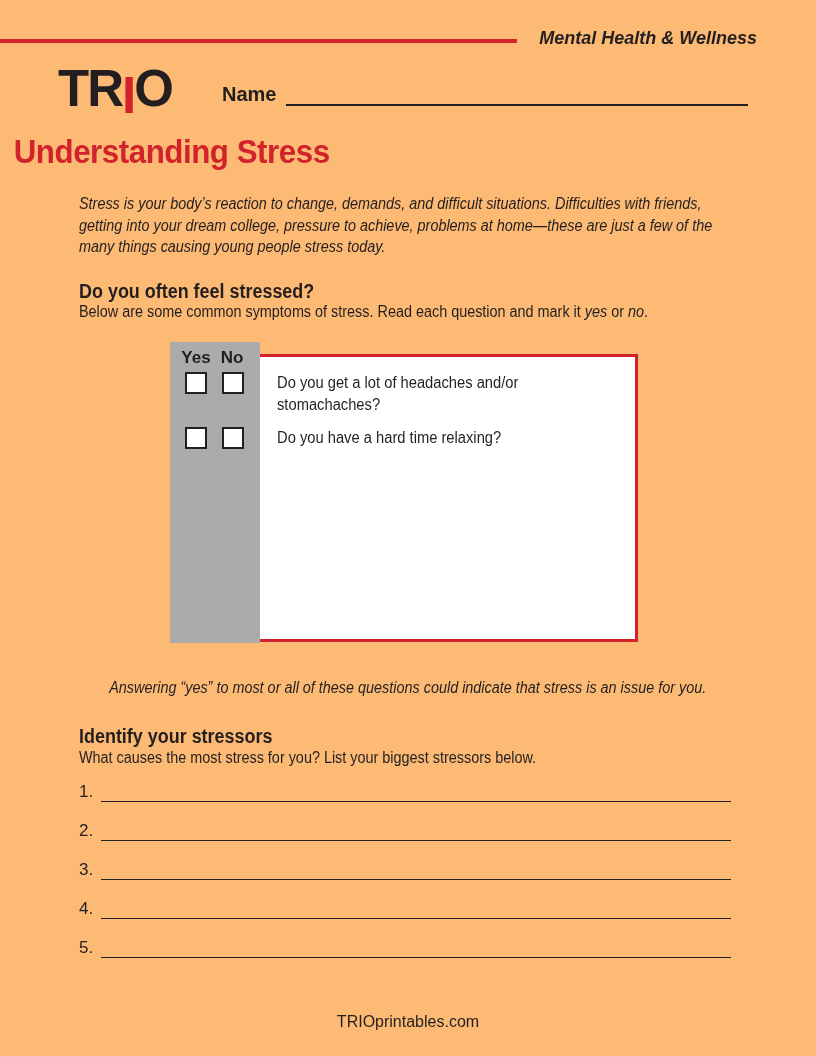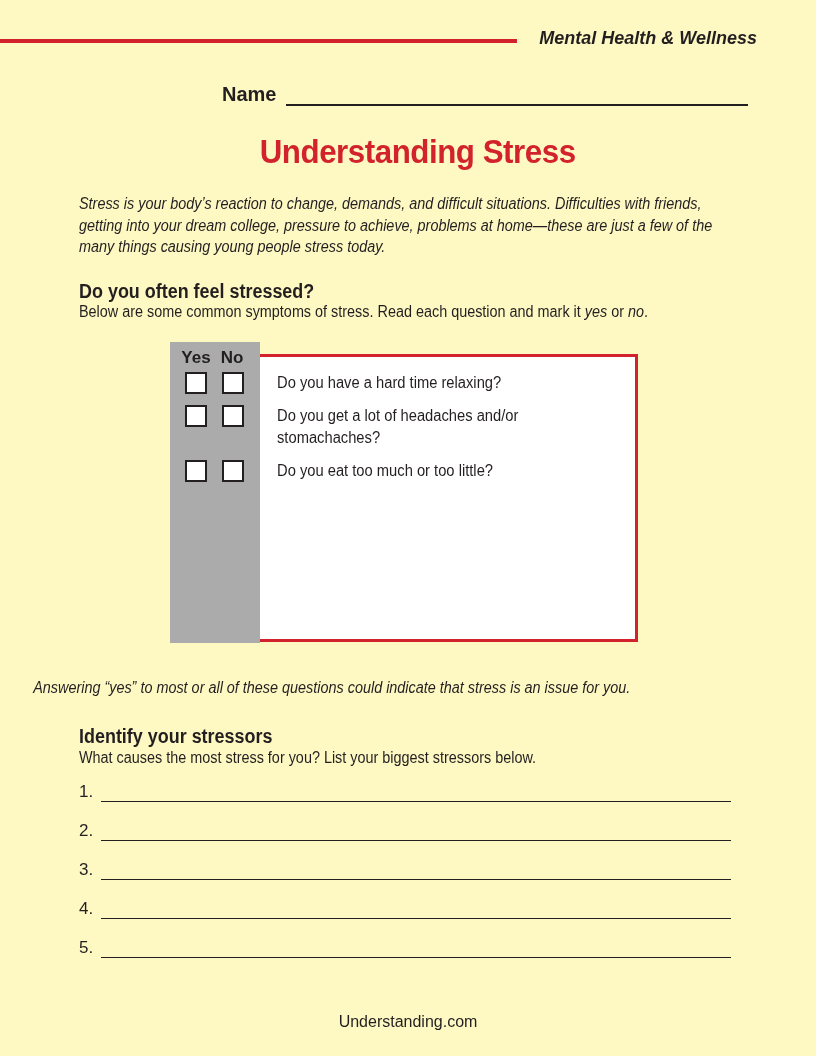--- a/index.html
+++ b/index.html
@@ -6,38 +6,38 @@
     --red: #d2232c;
     --gray: #ababab;
     --ink: #231f20;
   }
   * { box-sizing: border-box; }
   html, body { margin: 0; padding: 0; background: #ffffff; }
   .page {
     position: relative;
     width: 816px;
     height: 1056px;
-    background: #fef9c3;
+    background: #fdba74;
     font-family: "Liberation Sans", "DejaVu Sans", sans-serif;
     color: var(--ink);
     overflow: hidden;
   }
 
   
   .top-rule { position: absolute; left: 0; top: 39px; width: 517px; height: 4px; background: var(--red); }
   .category  { position: absolute; top: 28px; right: 59px; font-size: 18px; font-weight: bold; font-style: italic; white-space: nowrap; }
   .logo { position: absolute; left: 58px; top: 63px; font-size: 51px; font-weight: bold; letter-spacing: -2px; line-height: 1; white-space: nowrap; }
   .logo .seg { display: inline-block; }
   .logo .i { color: var(--red); transform: translateY(7px); }
   .name-row { position: absolute; left: 222px; top: 78px; width: 526px; height: 28px; display: flex; align-items: flex-end; justify-content: center; }
   .name-label { font-weight: bold; font-size: 20px; line-height: 24px; margin-right: 10px; flex: none; }
   .name-line { flex: 1; height: 100%; border-bottom: 2px solid var(--ink); }
 
   
-  .title-wrap { position: absolute; left: 0; top: 134px; width: 816px; text-align: center; line-height: 1; padding-left: 20px; }
+  .title-wrap { position: absolute; left: 0; top: 134px; width: 816px; text-align: left; line-height: 1; }
   .title-text { display: inline-block; font-size: 34px; font-weight: bold; color: var(--red); letter-spacing: -0.5px; transform: scaleX(0.92); transform-origin: center top; white-space: nowrap; }
 
   
   .intro { position: absolute; left: 79px; top: 193px; font-style: italic; font-size: 16px; line-height: 21.5px; }
   .intro .line { white-space: nowrap; transform: scaleX(0.9); transform-origin: left top; }
 
   
   .sec-heading { position: absolute; left: 79px; font-size: 19.5px; font-weight: bold; line-height: 1; white-space: nowrap; transform: scaleX(0.92); transform-origin: left top; }
   .sec-sub { position: absolute; left: 79px; font-size: 16px; line-height: 20px; white-space: nowrap; transform: scaleX(0.9); transform-origin: left top; }
   #symptoms-heading { top: 282px; }
@@ -54,40 +54,41 @@
   .no-header  { left: 217px; width: 30px; }
   .check-rows { position: absolute; left: 185px; top: 372px; width: 455px; z-index: 3; }
   .check-row { display: flex; align-items: flex-start; margin-bottom: 11px; }
   .checkbox { width: 22px; height: 22px; border: 2px solid var(--ink); background: #ffffff; flex: none; }
   .checkbox.yes { margin-right: 15px; }
   .checkbox.no  { margin-right: 33px; }
   .question { font-size: 16px; line-height: 22px; transform: scaleX(0.92); transform-origin: left top; }
   .question div { white-space: nowrap; }
 
   
-  .note-wrap { position: absolute; left: 0; top: 679px; width: 816px; font-size: 16px; font-style: italic; }
+  .note-wrap { position: absolute; left: 0; top: 679px; width: 816px; text-align: center; font-size: 16px; font-style: italic; }
   .note-text { display: inline-block; transform: scaleX(0.9); transform-origin: center top; white-space: nowrap; }
 
   
   .stressors { position: absolute; left: 79px; top: 780px; width: 652px; }
   .stressor-row { display: flex; align-items: flex-end; height: 22px; margin-bottom: 17px; }
   .stressor-num { flex: none; font-size: 17px; line-height: 20px; }
   .stressor-line { flex: 1; height: 100%; margin-left: 8px; border-bottom: 1.5px solid var(--ink); }
 
   
   .footer { position: absolute; left: 0; top: 1013px; width: 816px; text-align: center; font-size: 16px; }
 </style>
 </head>
 <body>
 
 <div class="page">
 
   <div class="top-rule"></div>
   <div class="category">Mental Health &amp; Wellness</div>
 
+  <div class="logo"><span class="seg">TR</span><span class="seg i">I</span><span class="seg">O</span></div>
 
   <div class="name-row">
     <span class="name-label">Name</span>
     <span class="name-line"></span>
   </div>
 
   <div class="title-wrap">
     <span class="title-text">Understanding Stress</span>
   </div>
 
@@ -103,36 +104,29 @@
   <div>
     <div class="questions-box"></div>
     <div class="check-panel"></div>
     <div class="col-header yes-header">Yes</div>
     <div class="col-header no-header">No</div>
     <div class="check-rows">
         <div class="check-row">
           <span class="checkbox yes"></span>
           <span class="checkbox no"></span>
           <div class="question">
-            <div>Do you have a hard time relaxing?</div>
-          </div>
-        </div>
-        <div class="check-row">
-          <span class="checkbox yes"></span>
-          <span class="checkbox no"></span>
-          <div class="question">
             <div>Do you get a lot of headaches and/or</div>
             <div>stomachaches?</div>
           </div>
         </div>
         <div class="check-row">
           <span class="checkbox yes"></span>
           <span class="checkbox no"></span>
           <div class="question">
-            <div>Do you eat too much or too little?</div>
+            <div>Do you have a hard time relaxing?</div>
           </div>
         </div>
       </div>
   </div>
 
   <div class="note-wrap">
     <span class="note-text">Answering “yes” to most or all of these questions could indicate that stress is an issue for you.</span>
   </div>
 
   <div id="stressors-heading" class="sec-heading">Identify your stressors</div>
@@ -154,15 +148,15 @@
       <div class="stressor-row">
         <span class="stressor-num">4.</span>
         <span class="stressor-line"></span>
       </div>
       <div class="stressor-row">
         <span class="stressor-num">5.</span>
         <span class="stressor-line"></span>
       </div>
     </div>
 
-  <div class="footer">Understanding.com</div>
+  <div class="footer">TRIOprintables.com</div>
 
 </div>
 
 </body></html>

